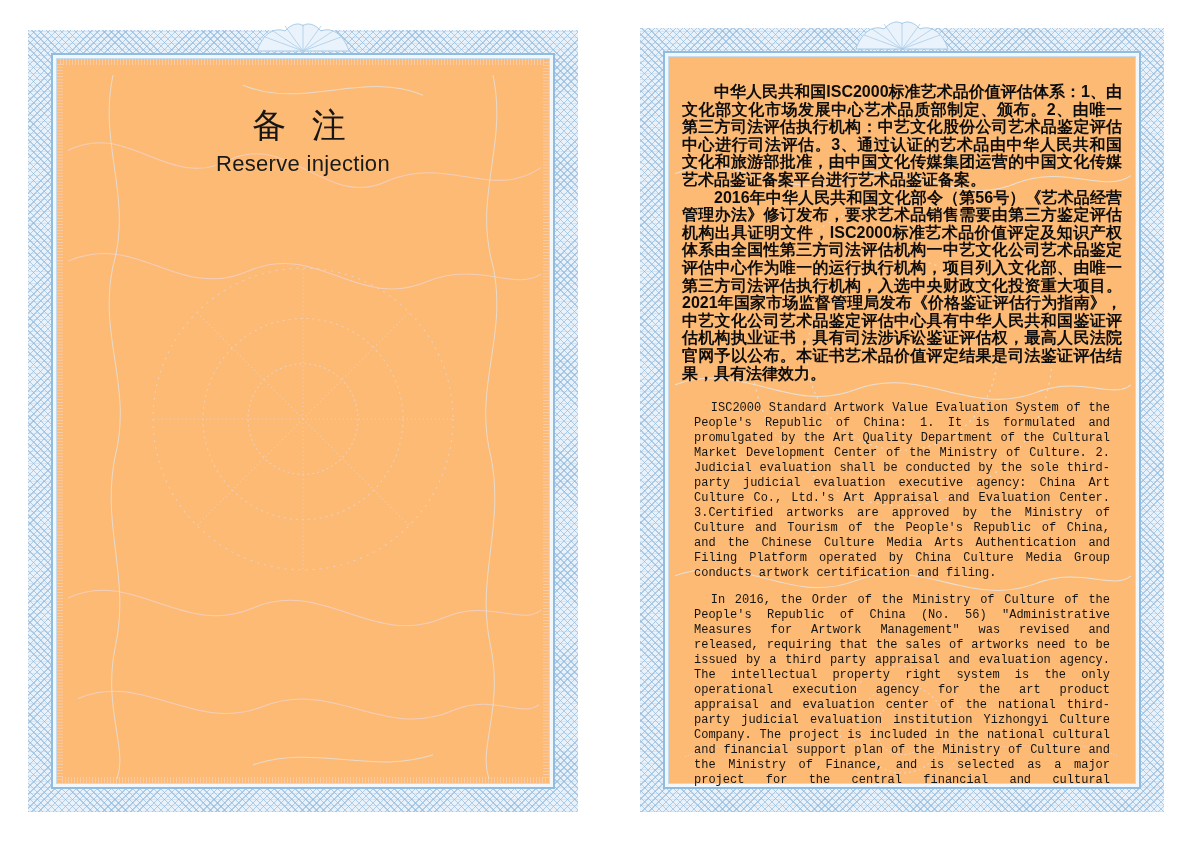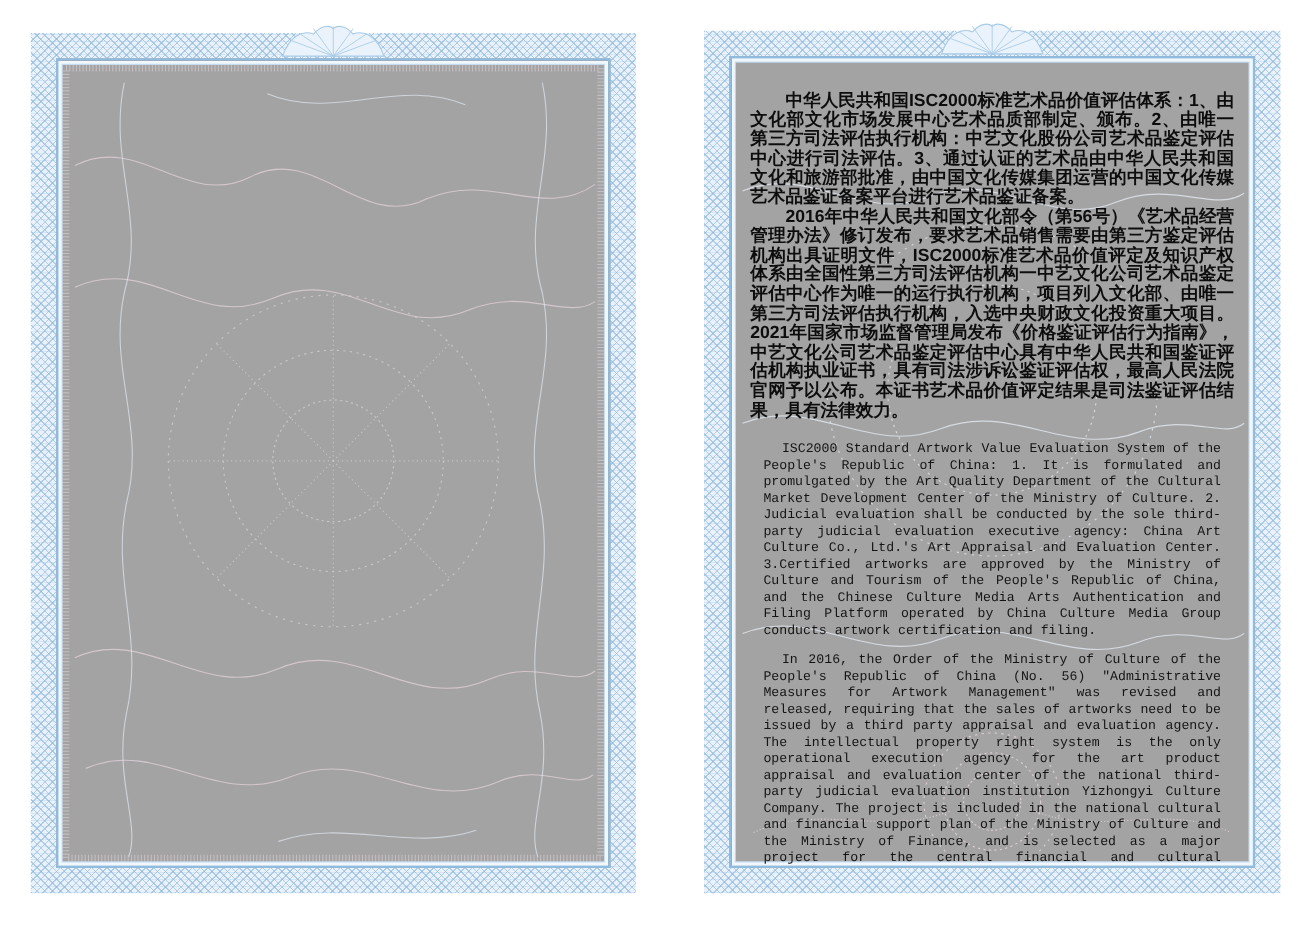--- a/index.html
+++ b/index.html
@@ -30,21 +30,21 @@
     position: absolute;
     top: -9px;
     left: 50%;
     transform: translateX(-50%);
   }
 
   
   .inner {
     position: absolute;
     inset: 23px;
-    background: #a3a3a3;
+    background: #fdba74;
     border: 2px solid #8fbcdf;
     box-shadow: inset 0 0 0 3px #f2f7fc, inset 0 0 0 4px #c4dcf0;
     overflow: hidden;
   }
   .wm { position: absolute; inset: 0; width: 100%; height: 100%; }
 
   
   .title-block { position: relative; text-align: center; padding-top: 48px; }
   .title-cn {
     margin: 0;
@@ -113,20 +113,24 @@
           <circle cx="250" cy="362" r="150" stroke-dasharray="2 5"></circle>
           <path stroke-dasharray="1 3" d="M250,362 L250,212 M250,362 L356,256 M250,362 L400,362 M250,362 L356,468 M250,362 L250,512 M250,362 L144,468 M250,362 L100,362 M250,362 L144,256"></path>
         </g>
         <g fill="none" stroke="#dfe8f1" stroke-width="1" opacity="0.7">
           <path d="M60,20 C45,90 80,140 60,210 C45,280 80,330 62,400 C48,470 78,520 62,590 C50,650 75,690 64,720"></path>
           <path d="M440,20 C455,90 420,140 440,210 C455,280 420,330 438,400 C452,470 422,520 438,590 C450,650 425,690 436,720"></path>
           <path d="M190,30 C250,55 310,15 370,40"></path>
           <path d="M200,706 C260,685 320,716 380,696"></path>
         </g>
       </svg>
+      <div class="title-block">
+        <h1 class="title-cn">备 注</h1>
+        <div class="title-en">Reserve injection</div>
+      </div>
     </div>
   </section>
 
   <section class="page page-right">
     <div class="band"></div>
     <svg class="medallion" width="96" height="32" viewBox="0 0 96 32">
       <path d="M2,30 C8,12 20,6 30,10 C36,3 44,1 48,5 C52,1 60,3 66,10 C76,6 88,12 94,30 Z" fill="#eaf3fb" stroke="#a9cbe7" stroke-width="1"></path>
       <path d="M48,30 L10,16 M48,30 L18,10 M48,30 L30,5 M48,30 L48,3 M48,30 L66,5 M48,30 L78,10 M48,30 L86,16" stroke="#a9cbe7" stroke-width="0.8" fill="none"></path>
     </svg>
     <div class="inner">

